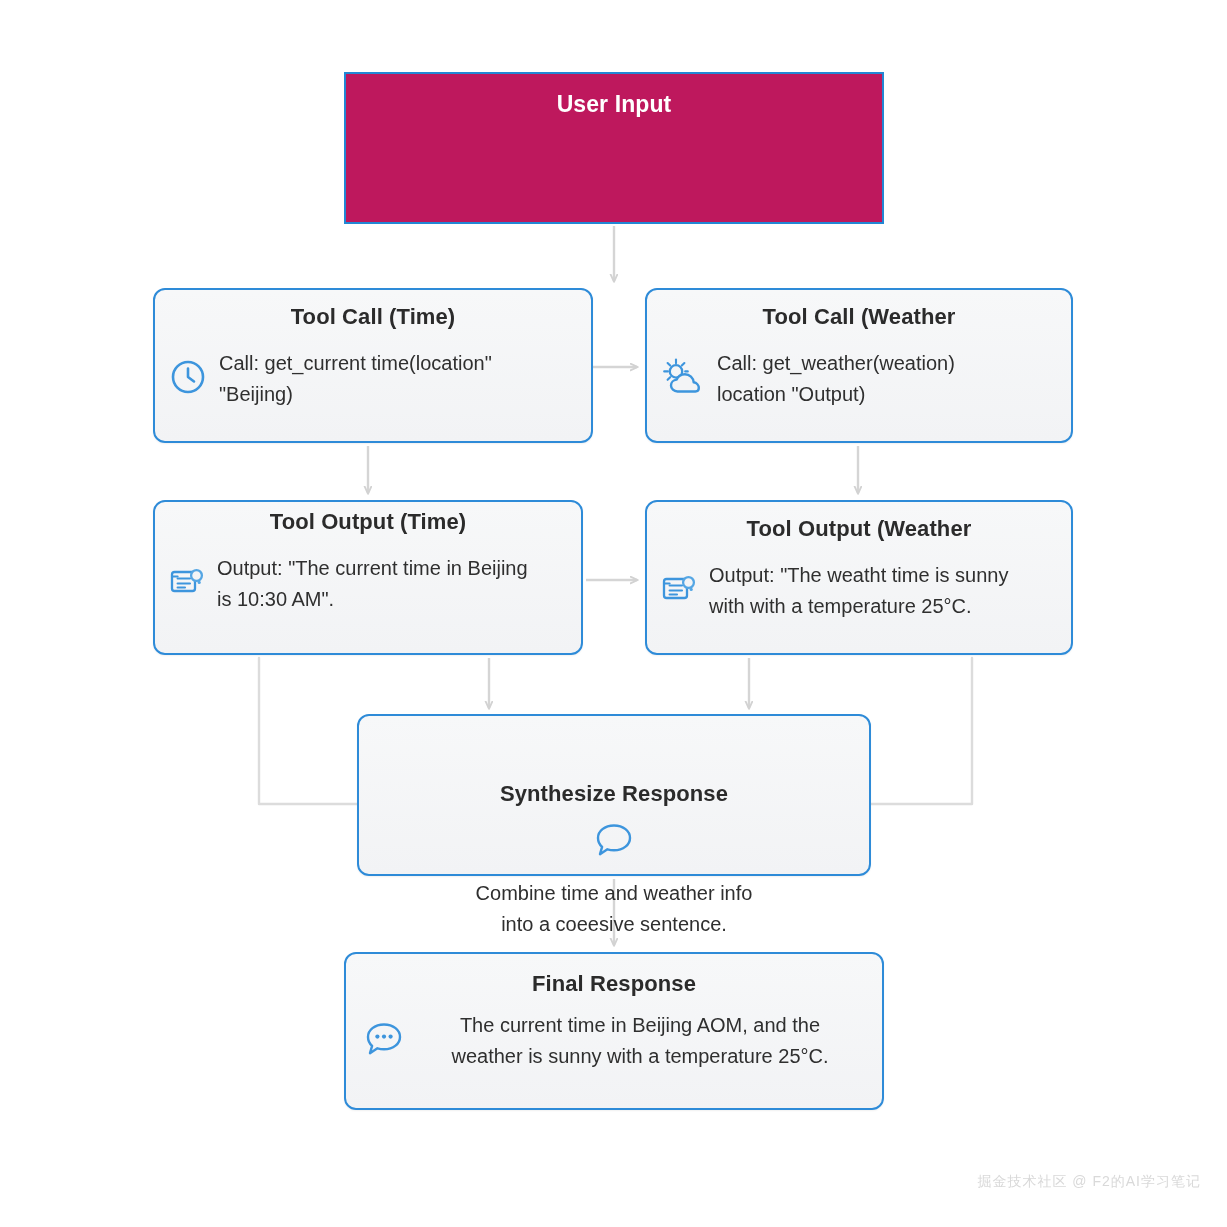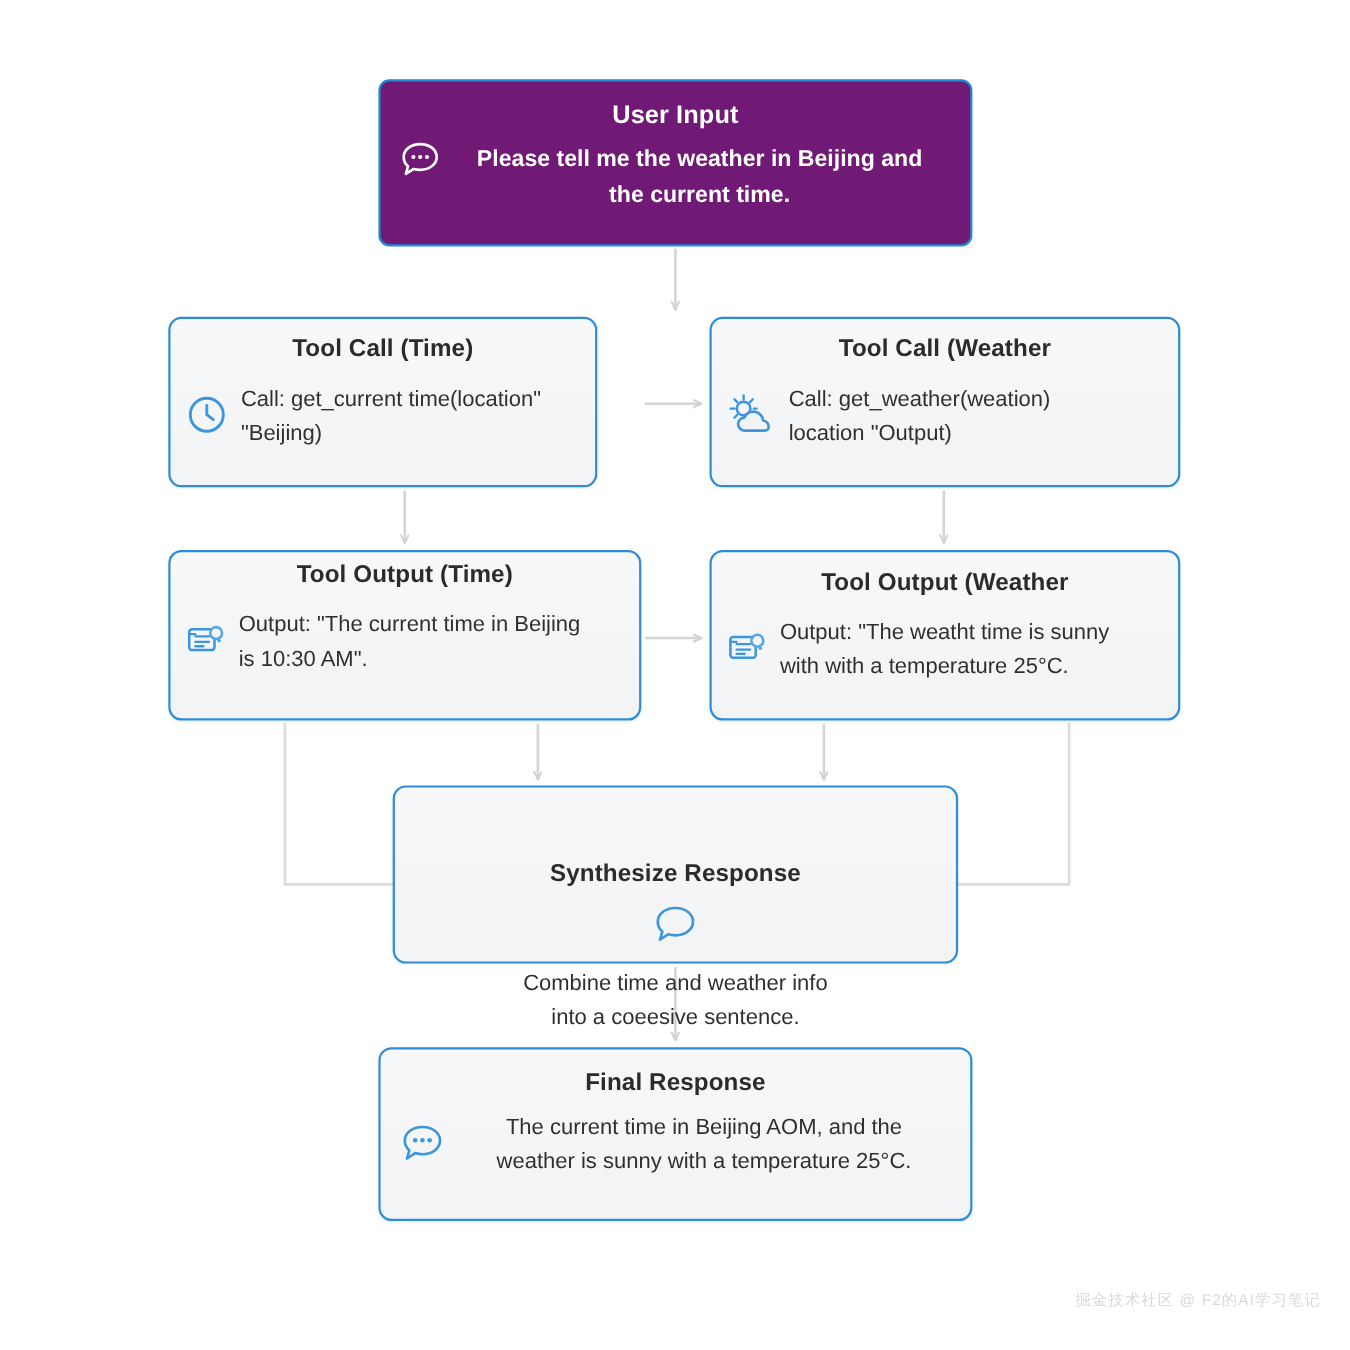--- a/index.html
+++ b/index.html
@@ -31,23 +31,23 @@
   
   .node {
     position: absolute;
     box-sizing: border-box;
     border-radius: 12px;
     border: 2px solid #2e8bd8;
     background: linear-gradient(180deg, #f7f8f9 0%, #f2f3f5 100%);
     box-shadow: 0 1px 2px rgba(0,0,0,0.06);
   }
   .node.accent {
-    background: #701a75;
+    background: #be185d;
     border-color: #2287d4;
-    border-radius: 10px;
+    border-radius: 0;
     box-shadow: none;
   }
 
   .node-title {
     text-align: center;
     font-weight: bold;
     color: #2b2b2b;
     letter-spacing: 0.1px;
   }
   .node.accent .node-title {
@@ -77,21 +77,21 @@
   
   #node-user-input {
     left: 344px; top: 72px; width: 540px; height: 152px;
     padding: 14px 18px 10px 18px;
   }
   #node-user-input .node-title { font-size: 23px; line-height: 32px; }
   #node-user-input .node-body { margin-top: 8px; gap: 8px; align-items: flex-start; }
   #node-user-input .node-body .btext { font-size: 21px; line-height: 33px; }
 
   #node-tool-call-time {
-    left: 153px; top: 288px; width: 390px; height: 155px;
+    left: 153px; top: 288px; width: 440px; height: 155px;
     padding: 12px 14px 10px 14px;
   }
   #node-tool-call-weather {
     left: 645px; top: 288px; width: 428px; height: 155px;
     padding: 12px 14px 10px 14px;
   }
   #node-tool-call-time .node-title,
   #node-tool-call-weather .node-title { font-size: 22px; line-height: 30px; }
   #node-tool-call-time .node-body,
   #node-tool-call-weather .node-body { margin-top: 16px; }
@@ -191,34 +191,20 @@
       <path d="M972,658 L972,804 L871,804" fill="none" stroke="#dcdcdc" stroke-width="2.4" stroke-linecap="round" stroke-linejoin="round"></path>
     </g>
 
     <g>
       <path d="M614,879 L614,945" fill="none" stroke="#d5d5d5" stroke-width="2.4" marker-end="url(#arrowhead)"></path>
     </g>
   </svg>
 
   <div class="node accent" id="node-user-input">
     <div class="node-title">User Input</div>
-    <div class="node-body">
-      <span class="icon">
-        <svg width="36" height="34" viewBox="0 0 36 34" xmlns="http://www.w3.org/2000/svg">
-          <path d="M18,3 C26.8,3 33,8.3 33,14.7 C33,21.1 26.8,26.4 18,26.4
-                   C15.9,26.4 13.9,26.1 12.1,25.6 L5,30 L6.9,23.2
-                   C4.4,21 3,18 3,14.7 C3,8.3 9.2,3 18,3 Z" fill="none" stroke="#ffffff" stroke-width="2.4" stroke-linejoin="round"></path>
-          <circle cx="11.8" cy="14.7" r="1.9" fill="#ffffff"></circle>
-          <circle cx="18" cy="14.7" r="1.9" fill="#ffffff"></circle>
-          <circle cx="24.2" cy="14.7" r="1.9" fill="#ffffff"></circle>
-        </svg>
-      </span>
-      <span class="btext">Please tell me the weather in Beijing and
-the current time.</span>
-    </div>
   </div>
 
   <div class="node" id="node-tool-call-time">
     <div class="node-title">Tool Call (Time)</div>
     <div class="node-body">
       <span class="icon">
         <svg width="38" height="38" viewBox="0 0 38 38" xmlns="http://www.w3.org/2000/svg">
           <circle cx="19" cy="19" r="15" fill="none" stroke="#3d95dd" stroke-width="2.6"></circle>
           <path d="M19,10.5 L19,19 L25,23.5" fill="none" stroke="#3d95dd" stroke-width="2.6" stroke-linecap="round" stroke-linejoin="round"></path>
         </svg>

